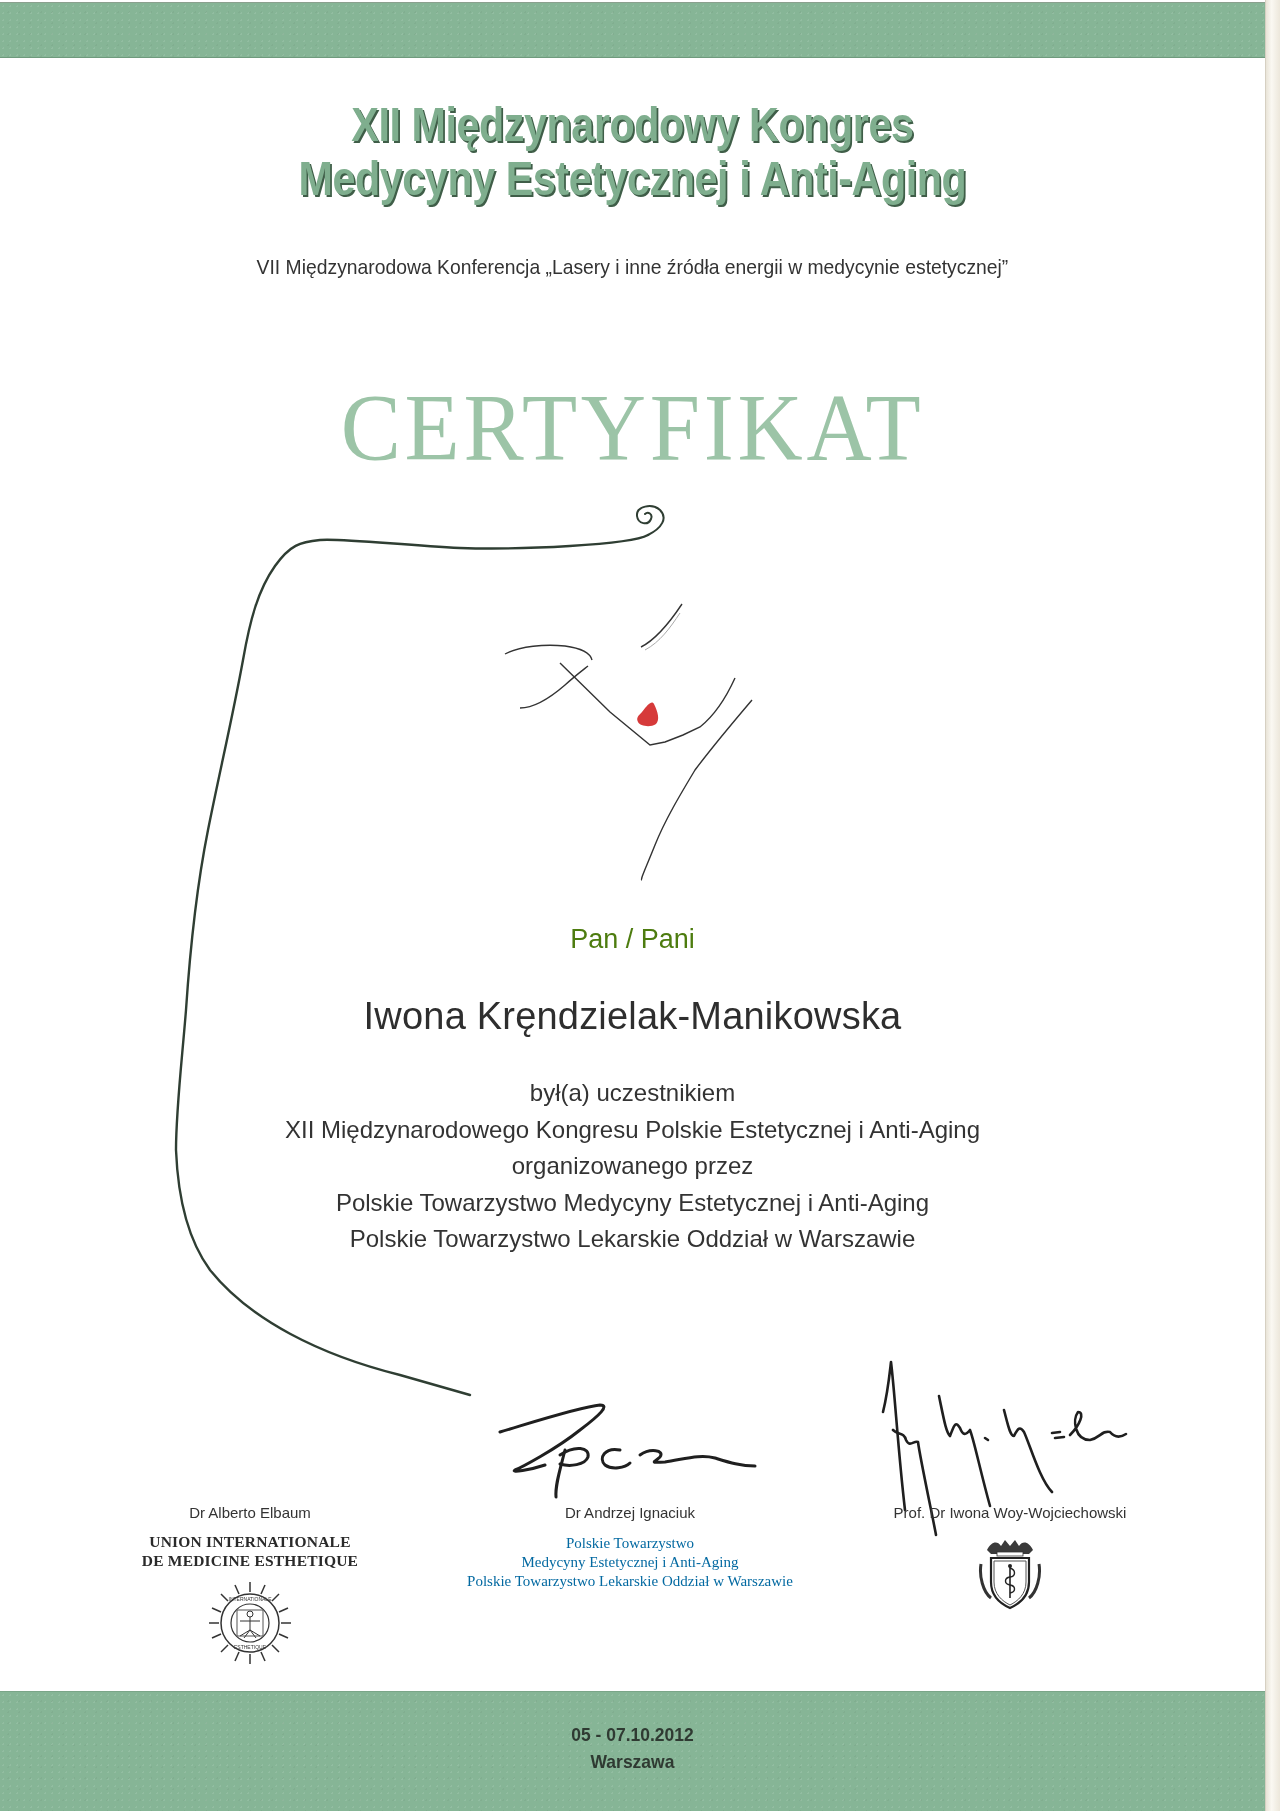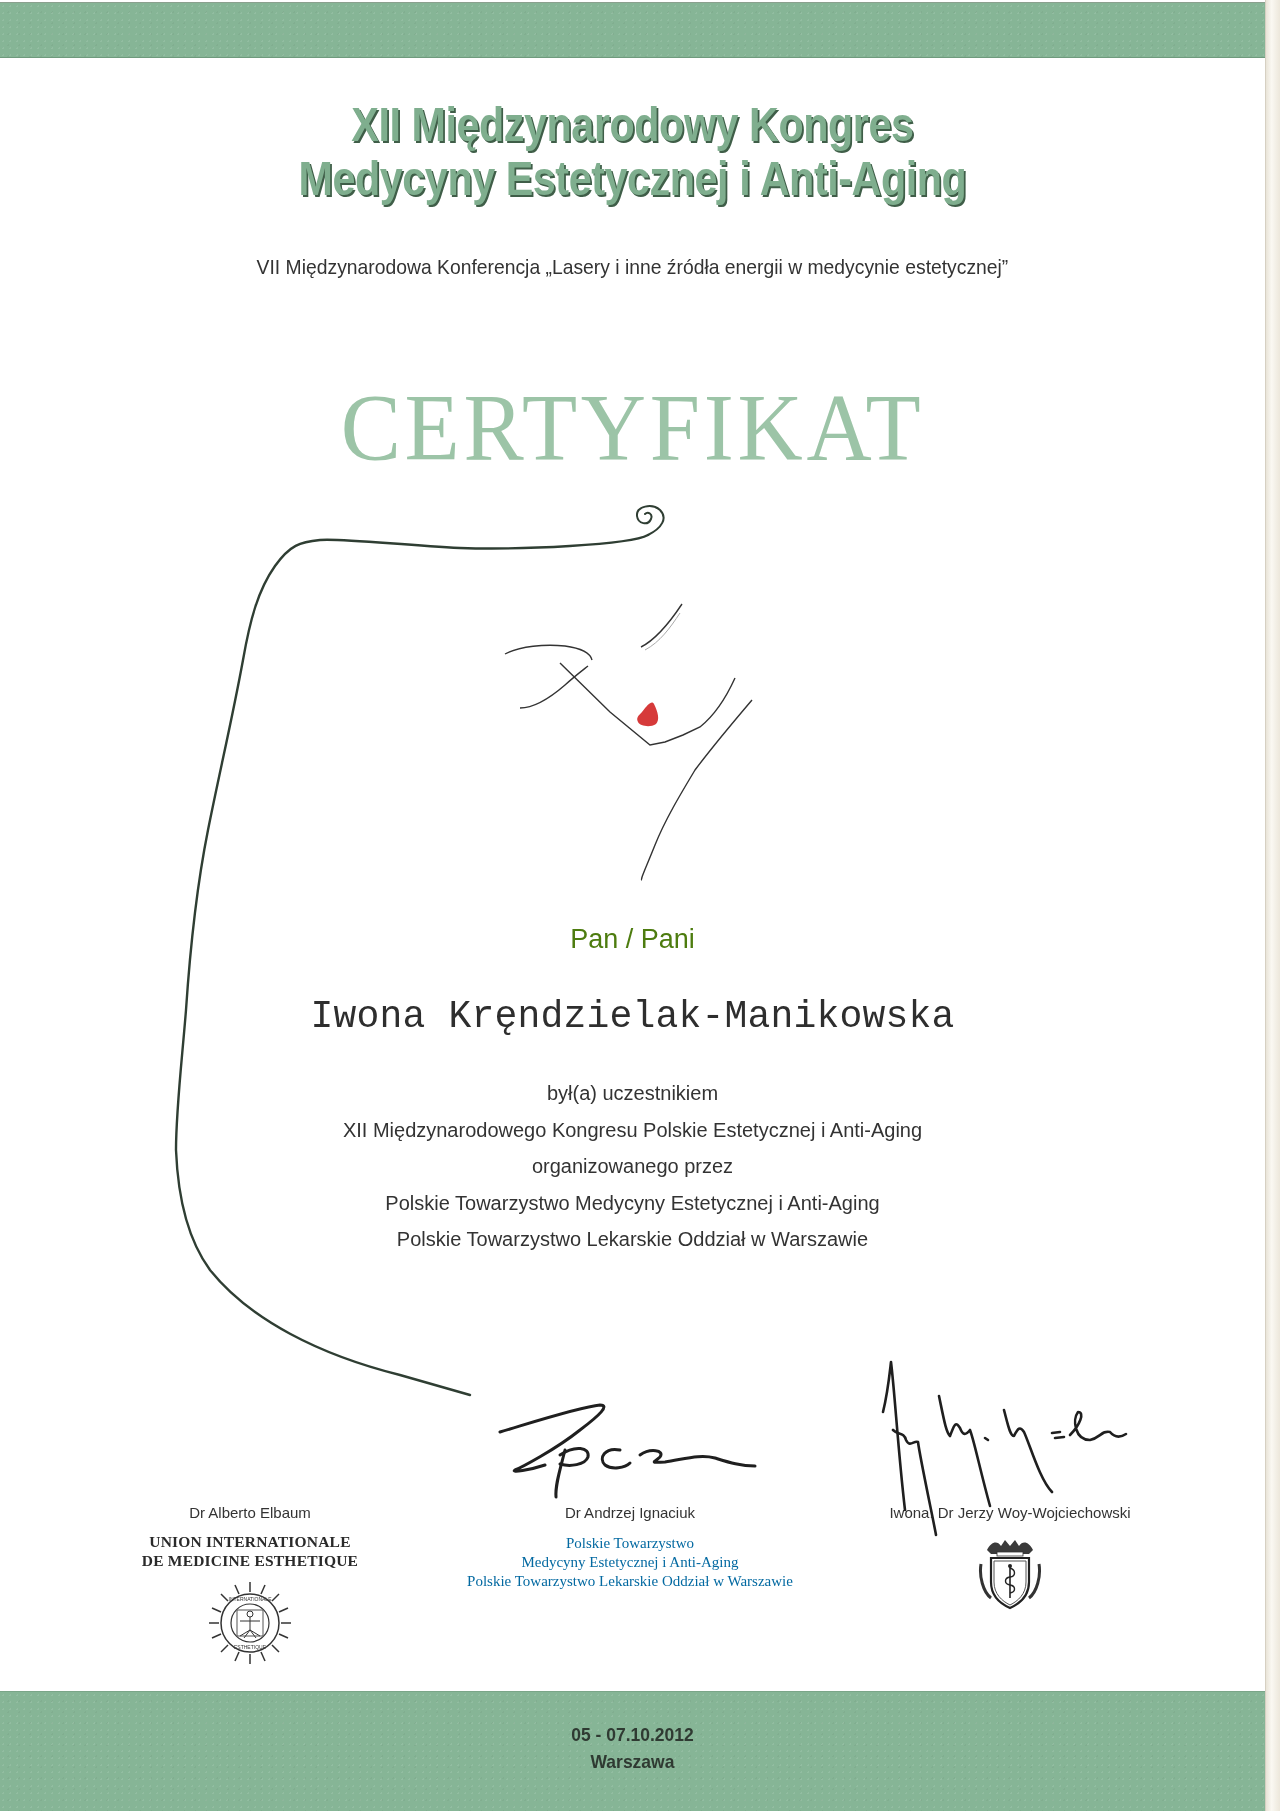--- a/index.html
+++ b/index.html
@@ -49,23 +49,23 @@
 
     .cert-heading {
       top: 378px; font-family: "Liberation Serif", serif;
       font-size: 96px; line-height: 100px; color: #9cc4a7; letter-spacing: 4px;
       transform: scaleX(0.94); transform-origin: 632px 0;
     }
 
     .drawing { position: absolute; left: 0; top: 0; width: 1265px; height: 1811px; pointer-events: none; }
 
     .salutation { top: 924px; font-size: 27px; color: #4d7c0f; }
-    .recipient-name { top: 995px; font-size: 38px; color: #2e2e2e; letter-spacing: 0.2px; font-family: Liberation Mono, monospace; }
-
-    .body-text { top: 1075px; font-size: 20px; line-height: 36.5px; color: #333333; }
+    .recipient-name { top: 995px; font-size: 38px; color: #2e2e2e; letter-spacing: 0.2px; }
+
+    .body-text { top: 1075px; font-size: 24px; line-height: 36.5px; color: #333333; }
     .body-text span { display: block; }
 
     .signers { position: absolute; top: 1500px; left: 0; width: 1265px; height: 190px; }
     .signer { position: absolute; text-align: center; }
     .signer-left { left: 100px; width: 300px; }
     .signer-mid { left: 400px; width: 460px; top: 0; }
     .signer-right { left: 820px; width: 380px; }
 
     .signer-name { font-size: 15px; color: #333333; line-height: 26px; }
     .org-serif {
@@ -192,21 +192,21 @@
   <div class="signer signer-mid">
     <div class="signer-name">Dr Andrzej Ignaciuk</div>
     <div class="org-sans">
       <span>Polskie Towarzystwo</span>
       <span>Medycyny Estetycznej i Anti-Aging</span>
       <span>Polskie Towarzystwo Lekarskie Oddział w Warszawie</span>
     </div>
   </div>
 
   <div class="signer signer-right" style="top:0;">
-    <div class="signer-name">Iwona. Dr Jerzy Woy-Wojciechowski</div>
+    <div class="signer-name">Prof. Dr Iwona Woy-Wojciechowski</div>
     <svg class="seal" width="66" height="76" viewBox="0 0 66 76">
       <path d="M10,14 C14,6 20,4 24,10 L28,4 L33,10 L38,4 L42,10 C46,4 52,6 56,14 L52,18 L14,18 Z" fill="#3a3a3a"></path>
       <rect x="20" y="16" width="26" height="4" fill="#fff" stroke="#333" stroke-width="0.8"></rect>
       <path d="M4,28 C2,40 6,56 14,62 M62,28 C64,40 60,56 52,62" stroke="#333" stroke-width="3" fill="none"></path>
       <path d="M14,22 L52,22 L52,46 C52,60 42,68 33,72 C24,68 14,60 14,46 Z" fill="#fff" stroke="#222" stroke-width="2.2"></path>
       <path d="M17,25 L49,25 L49,46 C49,58 41,65 33,69 C25,65 17,58 17,46 Z" fill="none" stroke="#555" stroke-width="1"></path>
       <line x1="33" y1="29" x2="33" y2="62" stroke="#222" stroke-width="1.6"></line>
       <path d="M33,32 C39,34 39,40 33,41 C27,42 27,48 33,49 C39,50 39,56 33,57" fill="none" stroke="#222" stroke-width="1.4"></path>
       <circle cx="33" cy="30" r="2" fill="#222"></circle>
     </svg>

